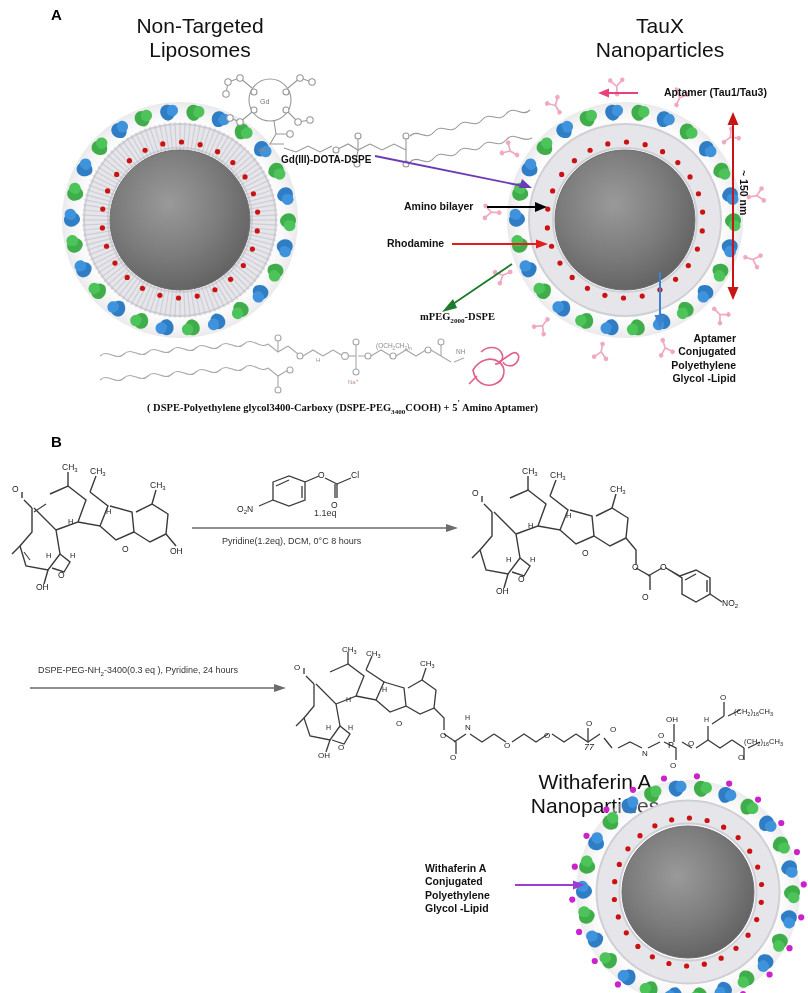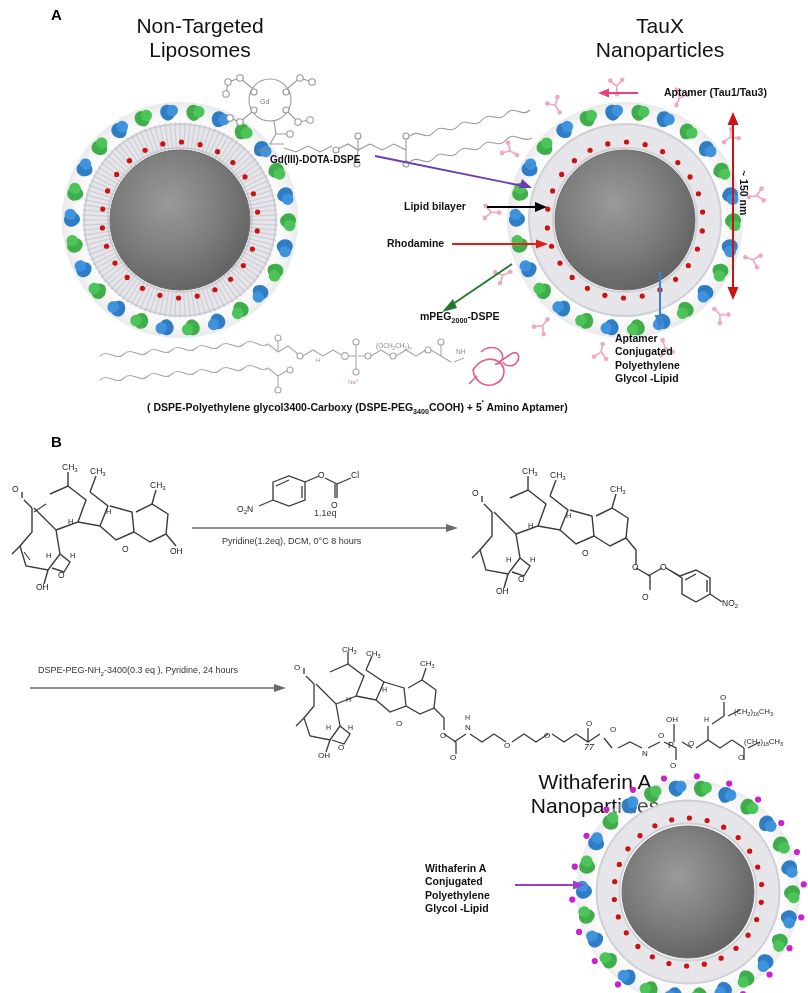--- a/index.html
+++ b/index.html
@@ -8,21 +8,21 @@
   .fig{position:absolute;left:0;top:0;width:808px;height:993px;}
   .abs{position:absolute;}
   .panel-letter{font-weight:bold;font-size:15px;color:#000;}
   .big-title{font-size:21px;line-height:1.15;text-align:center;color:#111;font-weight:400;}
   .lbl{font-size:10.5px;font-weight:bold;color:#111;line-height:1.28;}
   .cap{font-size:10px;font-weight:bold;color:#111;}
   .rxn{font-size:9px;color:#333;white-space:nowrap;}
   .vert{writing-mode:vertical-rl;text-orientation:mixed;font-size:10.5px;font-weight:bold;color:#111;}
   sub{font-size:68%;}
   svg{display:block;overflow:visible;}
-  .nowrap{white-space:nowrap;}
+  .nowrap{white-space:nowrap;font-family:Liberation Serif, serif;}
 </style>
 </head>
 <body>
 
 <div class="fig">
 
   <div class="abs panel-letter" style="left:51px;top:6px;">A</div>
 
   <div class="abs big-title" style="left:555px;top:14px;width:210px;">
     <div>TauX</div>
@@ -352,21 +352,21 @@
       <circle cx="188" cy="74" r="3" fill="#fff"></circle>
       <circle cx="188" cy="102" r="3" fill="#fff"></circle>
 
       <path d="M192,74 C200,66 208,80 216,70 C224,60 232,74 240,64 C248,54 256,68 264,58 C272,48 280,62 288,52 C296,42 304,56 312,48"></path>
       <path d="M192,100 C200,92 208,106 216,96 C224,86 232,100 240,90 C248,80 256,94 264,84 C272,74 280,88 288,78 C296,68 304,82 314,76"></path>
     </g>
     <text x="42" y="42" font-size="7" fill="#777" font-family="'Liberation Sans',sans-serif">Gd</text>
     <text x="40" y="90" font-size="6" fill="#888" font-family="'Liberation Sans',sans-serif">HN</text>
   </svg>
 
-  <div class="abs cap" style="left:270px;top:154px;">Gd(III)-DOTA-DSPE</div>
+  <div class="abs cap" style="left:281px;top:154px;">Gd(III)-DOTA-DSPE</div>
 
   <svg class="abs" style="left:505px;top:105px;" width="250" height="230">
     <defs>
       <radialGradient id="coreGradR" cx="42%" cy="38%" r="68%">
         <stop offset="0%" stop-color="#9a9a9a"></stop>
         <stop offset="55%" stop-color="#7c7c7c"></stop>
         <stop offset="100%" stop-color="#5f5f5f"></stop>
       </radialGradient>
       <radialGradient id="haloR" cx="50%" cy="50%" r="50%">
         <stop offset="72%" stop-color="#ffffff" stop-opacity="0"></stop>
@@ -606,21 +606,21 @@
     <line x1="40" y1="7" x2="10" y2="7" stroke="#e8417e" stroke-width="2"></line>
     <polygon points="0,7 11,2.5 11,11.5" fill="#e8417e"></polygon>
   </svg>
   <div class="abs lbl" style="left:640px;top:86px;margin-left:24px;">Aptamer (Tau1/Tau3)</div>
 
   <svg class="abs" style="left:375px;top:150px;" width="160" height="42">
     <line x1="0" y1="6" x2="148" y2="36" stroke="#6a3bb5" stroke-width="1.8"></line>
     <polygon points="157,38 144,38 147,29" fill="#6a3bb5"></polygon>
   </svg>
 
-  <div class="abs lbl" style="left:404px;top:200px;">Lipid bilayer</div>
+  <div class="abs lbl" style="left:404px;top:200px;">Amino bilayer</div>
   <svg class="abs" style="left:487px;top:200px;" width="62" height="14">
     <line x1="0" y1="7" x2="50" y2="7" stroke="#000" stroke-width="2"></line>
     <polygon points="60,7 48,2 48,12" fill="#000"></polygon>
   </svg>
 
   <div class="abs lbl" style="left:387px;top:237px;">Rhodamine</div>
   <svg class="abs" style="left:452px;top:237px;" width="98" height="14">
     <line x1="0" y1="7" x2="86" y2="7" stroke="#e11d1d" stroke-width="1.8"></line>
     <polygon points="96,7 84,2.5 84,11.5" fill="#e11d1d"></polygon>
   </svg>
@@ -635,21 +635,21 @@
     <line x1="8" y1="10" x2="8" y2="178" stroke="#c81414" stroke-width="2"></line>
     <polygon points="8,0 2.5,13 13.5,13" fill="#c81414"></polygon>
     <polygon points="8,188 2.5,175 13.5,175" fill="#c81414"></polygon>
   </svg>
   <div class="abs vert" style="left:738px;top:170px;">~ 150 nm</div>
 
   <svg class="abs" style="left:652px;top:272px;" width="16" height="58">
     <line x1="8" y1="0" x2="8" y2="46" stroke="#3b82d0" stroke-width="2"></line>
     <polygon points="8,56 2.5,43 13.5,43" fill="#3b82d0"></polygon>
   </svg>
-  <div class="abs lbl" style="left:615px;top:332px;text-align:left;width:80px;">
+  <div class="abs lbl" style="left:656px;top:332px;text-align:right;width:80px;">
     <div>Aptamer</div>
     <div>Conjugated</div>
     <div>Polyethylene</div>
     <div>Glycol -Lipid</div>
   </div>
 
   <svg class="abs" style="left:100px;top:338px;" width="420" height="60">
     <g stroke="#a8a8a8" stroke-width="1.1" fill="none">
       <path d="M0,18 C8,10 16,24 24,16 C32,8 40,22 48,14 C56,6 64,20 72,12 C80,4 88,18 96,10
                C104,2 112,16 120,8 C128,0 136,14 144,6 C152,-2 160,12 168,6"></path>

